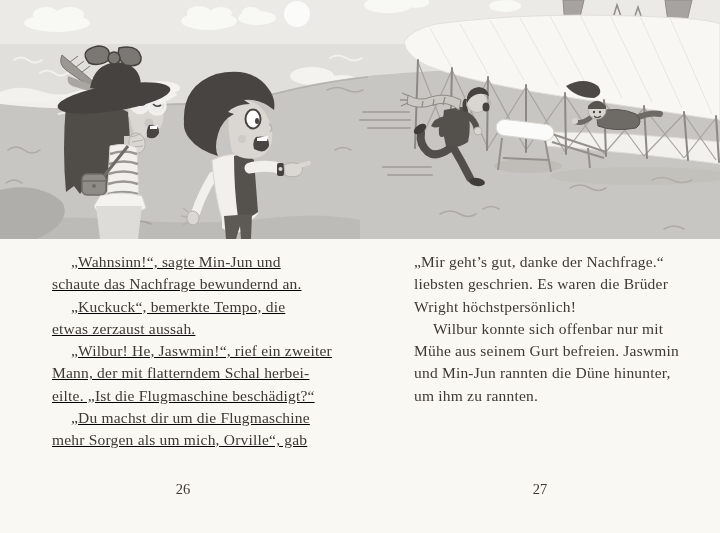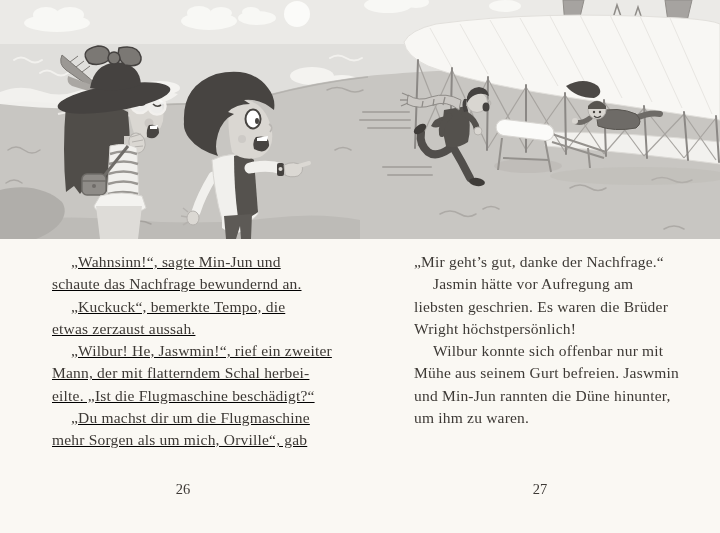--- a/index.html
+++ b/index.html
@@ -290,25 +290,24 @@
     <p class="line" data-indent="false">etwas zerzaust aussah.</p>
     <p class="line" data-indent="true">„Wilbur! He, Jaswmin!“, rief ein zweiter</p>
     <p class="line" data-indent="false">Mann, der mit flatterndem Schal herbei-</p>
     <p class="line" data-indent="false">eilte. „Ist die Flugmaschine beschädigt?“</p>
     <p class="line" data-indent="true">„Du machst dir um die Flugmaschine</p>
     <p class="line" data-indent="false">mehr Sorgen als um mich, Orville“, gab</p>
   </section>
 
   <section class="column col-right">
     <p class="line" data-indent="false">„Mir geht’s gut, danke der Nachfrage.“</p>
-    <p class="line" data-indent="true">Jasmin hätte vor Aufregung am</p>
     <p class="line" data-indent="false">liebsten geschrien. Es waren die Brüder</p>
     <p class="line" data-indent="false">Wright höchstpersönlich!</p>
     <p class="line" data-indent="true">Wilbur konnte sich offenbar nur mit</p>
     <p class="line" data-indent="false">Mühe aus seinem Gurt befreien. Jaswmin</p>
     <p class="line" data-indent="false">und Min-Jun rannten die Düne hinunter,</p>
-    <p class="line" data-indent="false">um ihm zu waren.</p>
+    <p class="line" data-indent="false">um ihm zu rannten.</p>
   </section>
 
   <div class="pagenum pagenum-left">26</div>
   <div class="pagenum pagenum-right">27</div>
 
 </div>
 
 </body></html>

